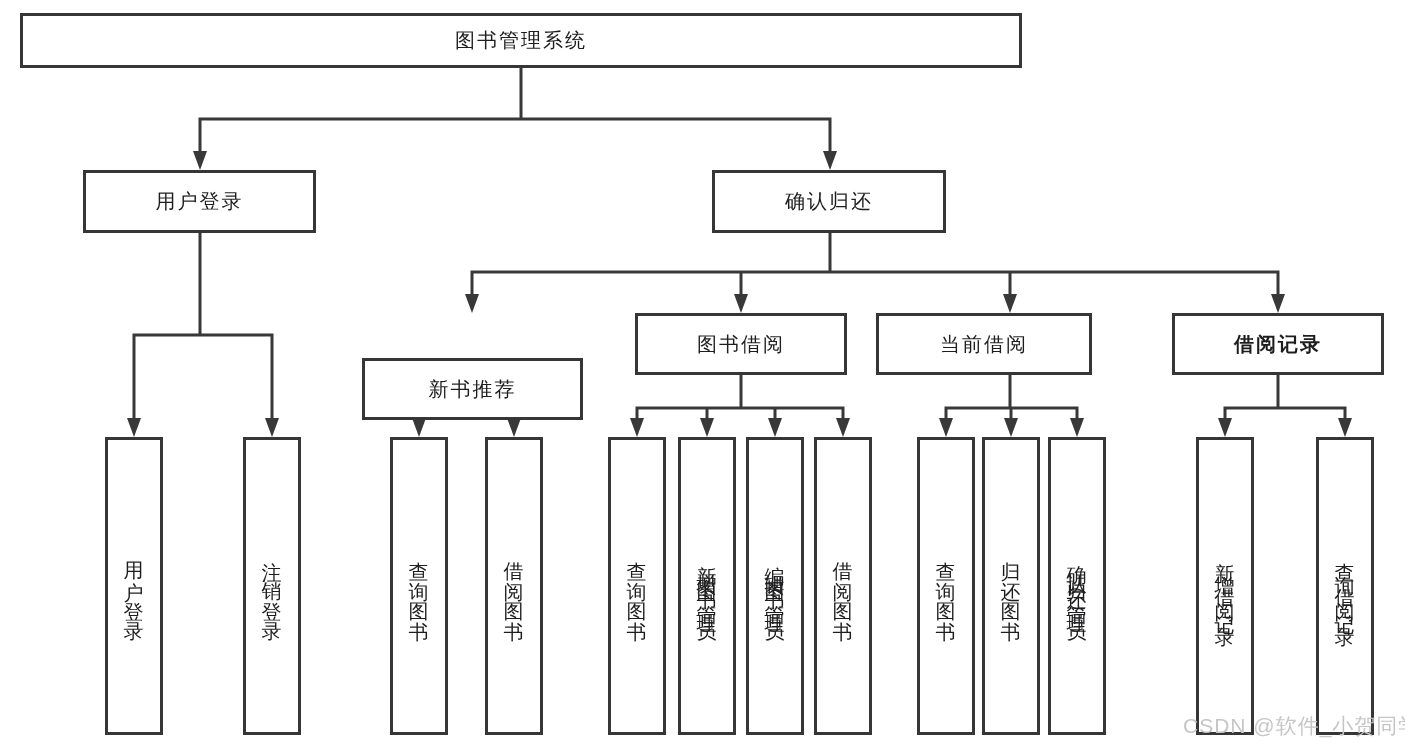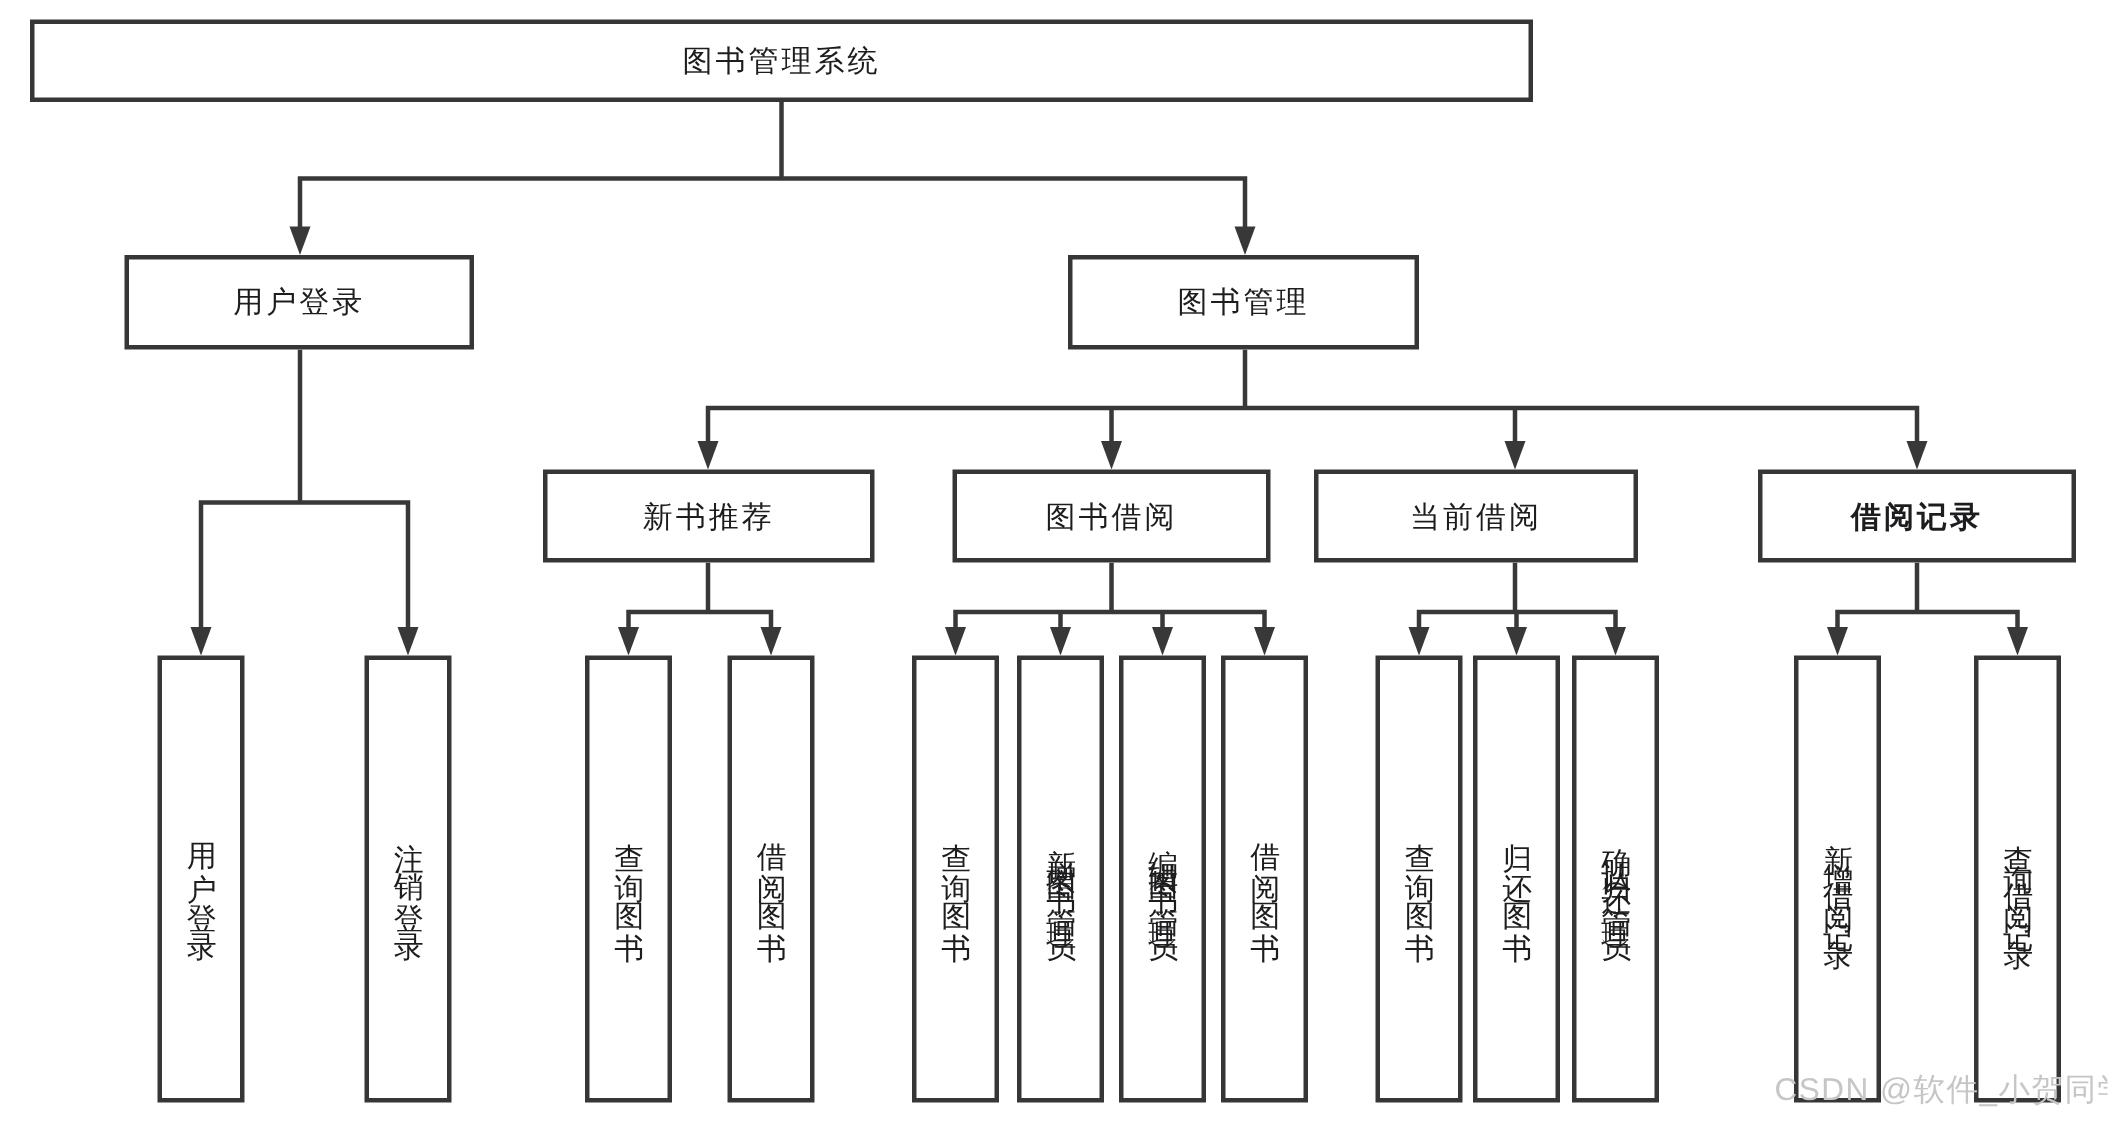--- a/index.html
+++ b/index.html
@@ -33,21 +33,21 @@
     justify-content: center;
     color: #1d1d1f;
     font-size: 20px;
     letter-spacing: 2px;
     z-index: 2;
   }
   .node.root  { left: 20px;  top: 13px;  width: 1002px; height: 55px; }
   .node.lvl2a { left: 83px;  top: 170px; width: 233px;  height: 63px; }
   .node.lvl2b { left: 712px; top: 170px; width: 234px;  height: 63px; }
   .node.hdr   { top: 313px; height: 62px; }
-  .node.hdr1  { left: 362px;  width: 221px; }
+  .node.hdr1  { left: 362px;  width: 221px; margin-top: 45px; }
   .node.hdr2  { left: 635px;  width: 212px; }
   .node.hdr3  { left: 876px;  width: 216px; }
   .node.hdr4  { left: 1172px; width: 212px; font-weight: bold; }
   .node.leaf  { top: 437px; width: 58px; height: 298px; }
   .vtext {
     writing-mode: vertical-rl;
     text-orientation: mixed;
     font-size: 20px;
     letter-spacing: 20px;
     color: #1d1d1f;
@@ -125,21 +125,21 @@
   </svg>
 
   <div class="node root">
     <span>图书管理系统</span>
   </div>
 
   <div class="node lvl2a">
     <span>用户登录</span>
   </div>
   <div class="node lvl2b">
-    <span>图书管理</span>
+    <span>确认归还</span>
   </div>
 
   <div class="node hdr hdr1">
     <span>新书推荐</span>
   </div>
   <div class="node hdr hdr2">
     <span>图书借阅</span>
   </div>
   <div class="node hdr hdr3">
     <span>当前借阅</span>

